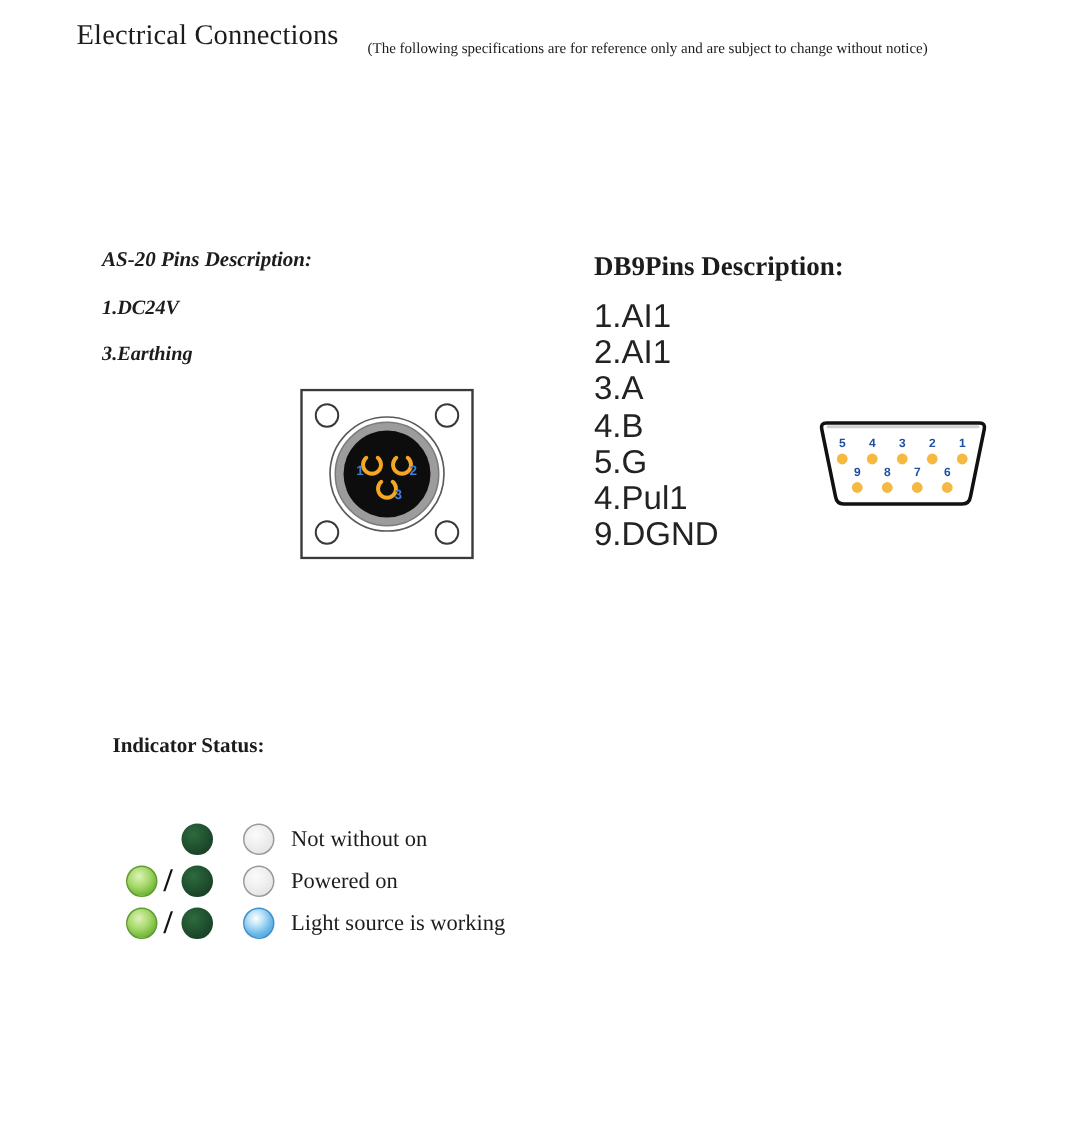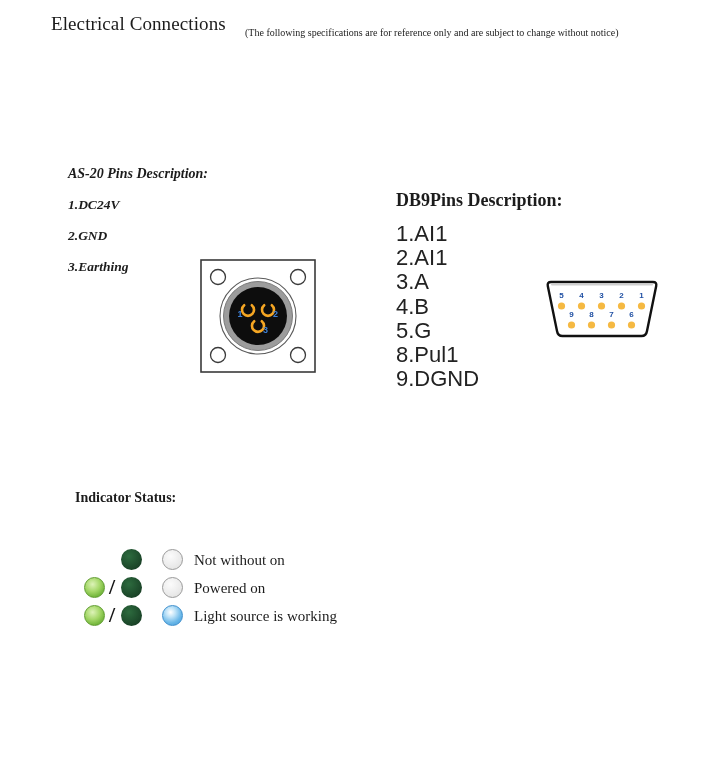--- a/index.html
+++ b/index.html
@@ -74,21 +74,20 @@
     width: 116px;
     height: 114px;
   }
 
   
   #db9-block {
     position: absolute;
     left: 396px;
     top: 167px;
     width: 190px;
-    margin-top: 23px;
   }
   #db9-heading {
     font-size: 18px;
     font-weight: bold;
     font-family: "Liberation Serif", "DejaVu Serif", serif;
     color: #1c1c1c;
     margin: 0 0 11px 0;
     white-space: nowrap;
   }
   .db9-item {
@@ -192,21 +191,20 @@
 </head>
 <body>
 
 <div id="header-title">Electrical Connections</div>
 
 <div id="header-note">(The following specifications are for reference only and are subject to change without notice)</div>
 
 <div id="as20-block">
   <div id="as20-heading">AS-20 Pins Description:</div>
   <div class="as20-item">1.DC24V</div>
-  <div class="as20-item">2.GND</div>
   <div class="as20-item">3.Earthing</div>
 </div>
 
 <div id="as20-connector">
   <svg width="116" height="114" viewBox="0 0 116 114" xmlns="http://www.w3.org/2000/svg">
 
     <rect x="1" y="1" width="114" height="112" fill="#ffffff" stroke="#3a3a3a" stroke-width="1.6"></rect>
 
     <circle cx="18" cy="18" r="7.5" fill="#ffffff" stroke="#3a3a3a" stroke-width="1.3"></circle>
     <circle cx="98" cy="18" r="7.5" fill="#ffffff" stroke="#3a3a3a" stroke-width="1.3"></circle>
@@ -234,21 +232,21 @@
   </svg>
 </div>
 
 <div id="db9-block">
   <div id="db9-heading">DB9Pins Description:</div>
   <div class="db9-item">1.AI1</div>
   <div class="db9-item">2.AI1</div>
   <div class="db9-item">3.A</div>
   <div class="db9-item">4.B</div>
   <div class="db9-item">5.G</div>
-  <div class="db9-item">8.Pul1</div>
+  <div class="db9-item">4.Pul1</div>
   <div class="db9-item">9.DGND</div>
 </div>
 
 <div id="db9-connector">
   <svg width="118" height="62" viewBox="0 0 118 62" xmlns="http://www.w3.org/2000/svg">
 
     <path d="M 8 3 L 110 3 Q 114 3 113.2 7 L 104 52 Q 103.2 57 98.5 57 L 19.5 57
              Q 14.8 57 14 52 L 4.8 7 Q 4 3 8 3 Z" fill="#ffffff" stroke="#111111" stroke-width="2.4" stroke-linejoin="round"></path>
 
     <path d="M 9 5.5 L 109 5.5" stroke="#cfcfcf" stroke-width="2" stroke-linecap="round"></path>

